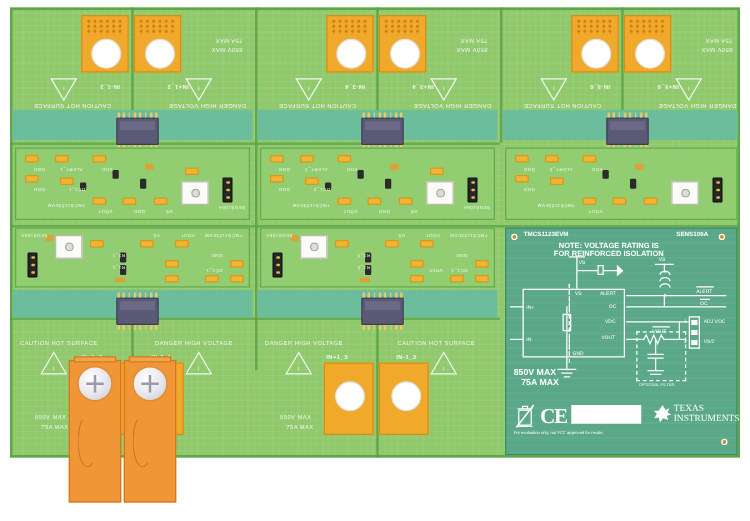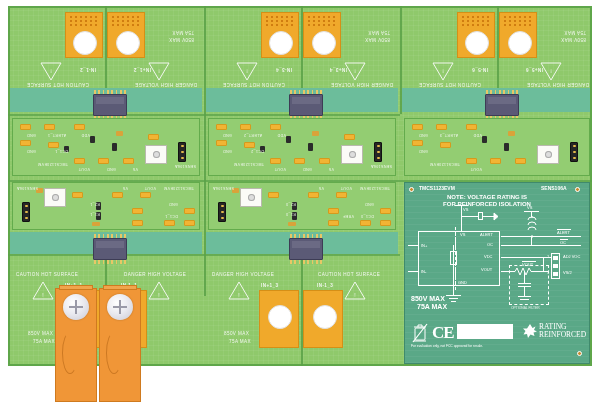--- a/index.html
+++ b/index.html
@@ -631,22 +631,22 @@
         <rect x="3" y="5" width="10" height="12" rx="1" stroke="#fff" fill="none" stroke-width="1"></rect>
         <path d="M2,4 L14,4 M6,4 L6,2 L10,2 L10,4" stroke="#fff" fill="none" stroke-width="1"></path>
         <path d="M1,19 L15,1" stroke="#fff" stroke-width="1.2"></path>
         <path d="M2,18 L14,18" stroke="#fff" stroke-width="1"></path>
       </svg>
       <div class="ce" style="left:27px;top:140px;">CE</div>
       <div class="wlabel" style="left:52px;top:141px;width:56px;height:15px;"></div>
       <svg style="position:absolute;left:118px;top:141px;" width="14" height="15">
         <path d="M7,0 L9.5,4 L12.5,2.5 L11,6 L14,7.5 L10.5,8.5 L11.5,12 L7.5,10.5 L5,14 L4,10 L0.5,10.5 L2.5,7 L0,4.5 L4,4.5 Z" fill="#fff"></path>
       </svg>
-      <div class="tilogo" style="left:134px;top:139px;font-size:7.5px;">RATING</div>
-      <div class="tilogo" style="left:134px;top:147px;font-size:7.5px;">REINFORCED</div>
+      <div class="tilogo" style="left:134px;top:139px;font-size:7.5px;">TEXAS</div>
+      <div class="tilogo" style="left:134px;top:147px;font-size:7.5px;">INSTRUMENTS</div>
       <div class="itxt t33" style="left:6px;top:161px;">For evaluation only, not FCC approved for resale.</div>
     </div>
 
   </div>
 
   <div class="term" style="left:55px;top:288px;width:42px;height:114px;">
     <div class="neck"></div>
     <div class="arc"></div>
   </div>
   <div class="term" style="left:99px;top:288px;width:42px;height:114px;">

